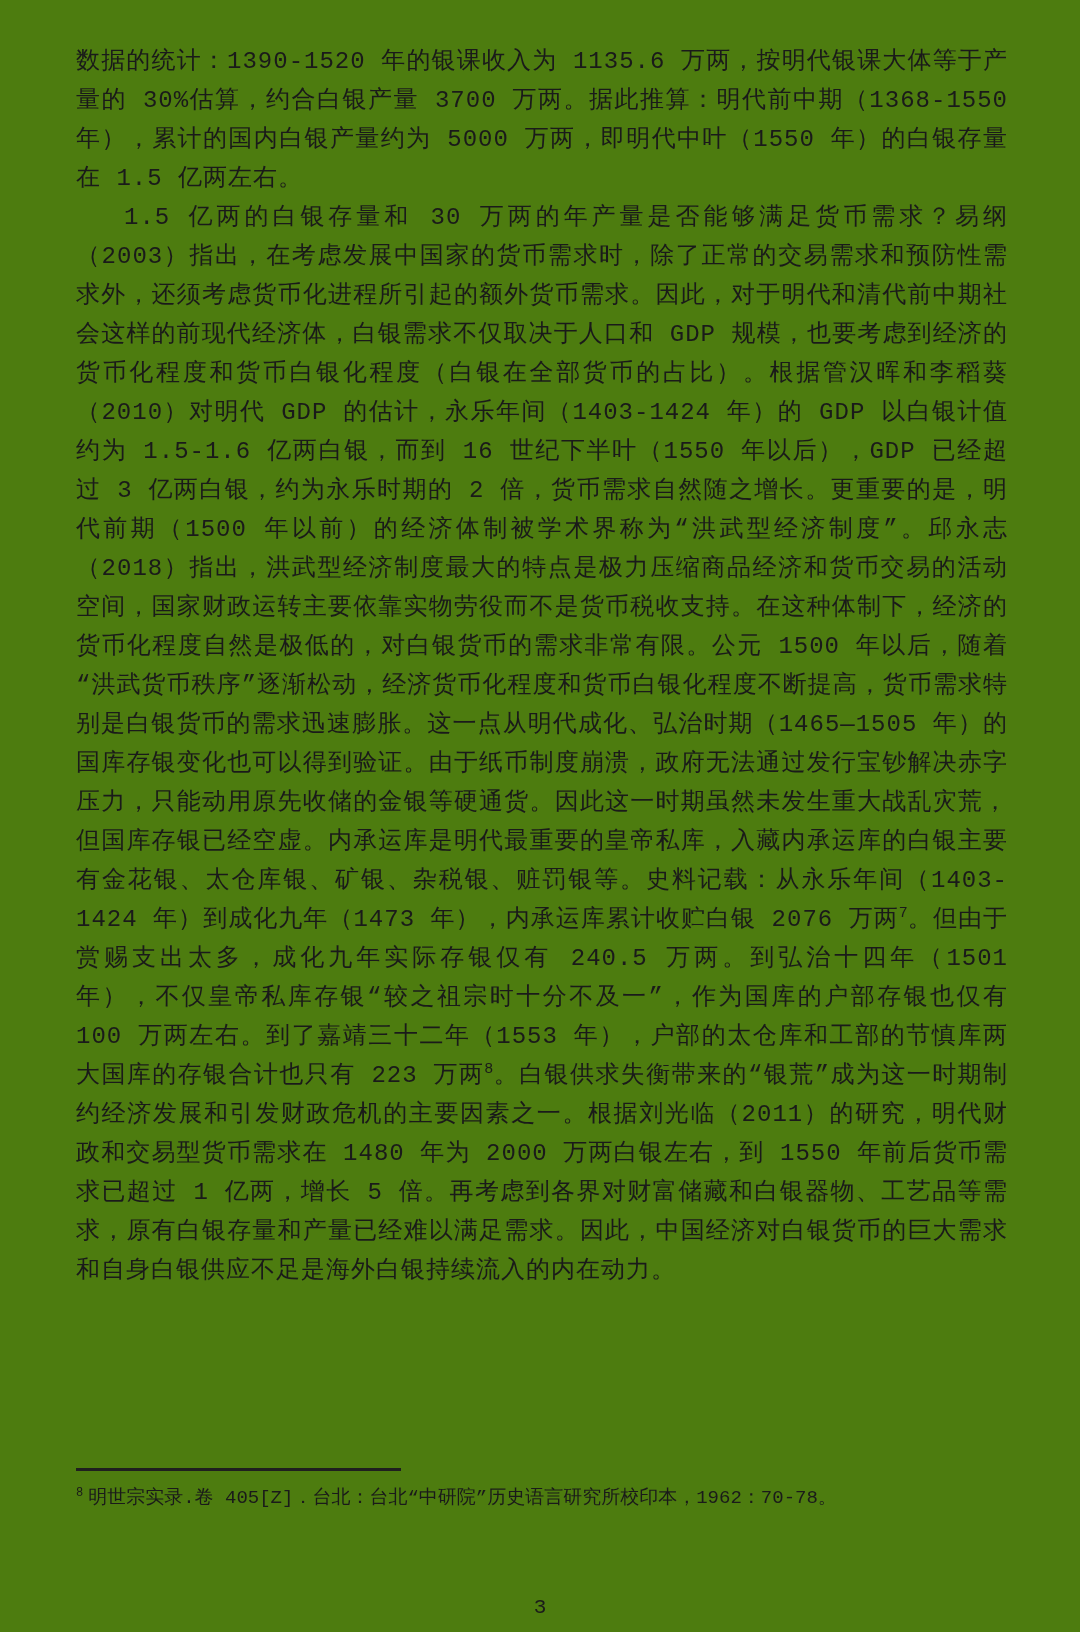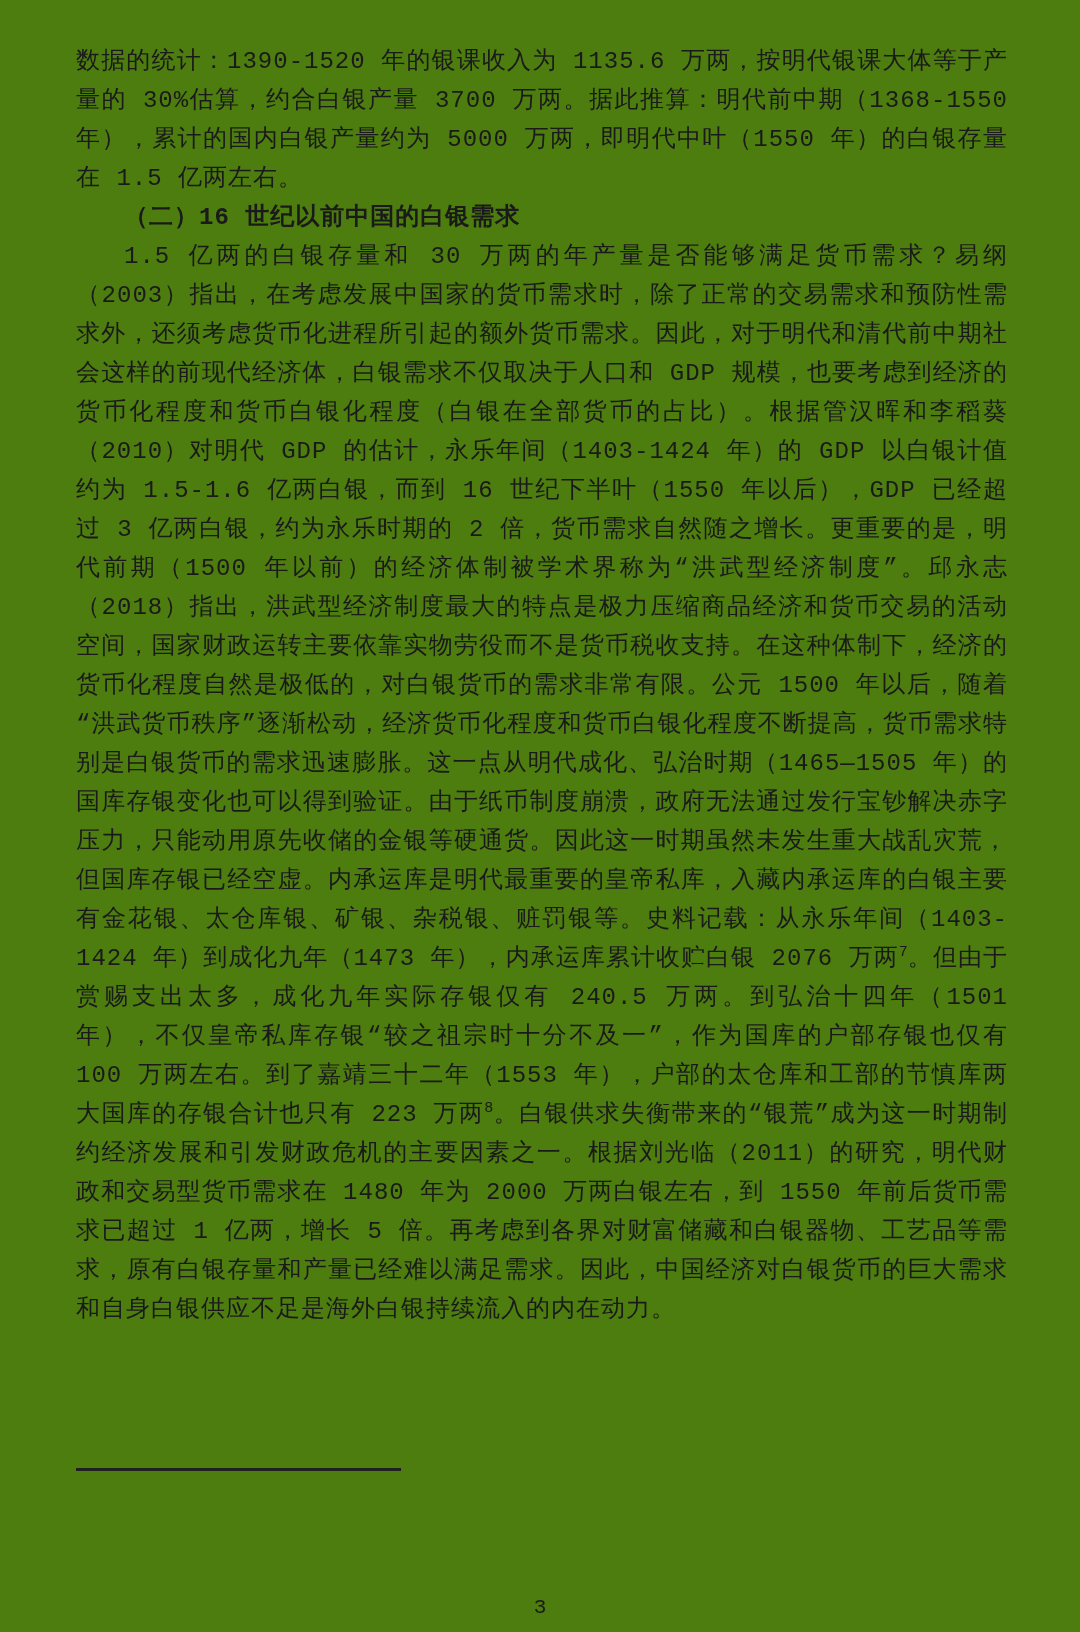--- a/index.html
+++ b/index.html
@@ -80,23 +80,25 @@
     color: #1a1a1a;
   }
 </style>
 </head>
 <body>
 
 <div class="page">
 
   <div class="text-body">
     <p class="body-para"><span>数据的统计：1390-1520 年的银课收入为 1135.6 万两，按明代银课大体等于产量的 30%估算，约合白银产量 3700 万两。据此推算：明代前中期（1368-1550 年），累计的国内白银产量约为 5000 万两，即明代中叶（1550 年）的白银存量在 1.5 亿两左右。</span></p>
-    <p class="body-para heading"><span>（二）16 世纪以前中国的白银需求</span></p>
     <p class="body-para indent"><span>1.5 亿两的白银存量和 30 万两的年产量是否能够满足货币需求？易纲（2003）指出，在考虑发展中国家的货币需求时，除了正常的交易需求和预防性需求外，还须考虑货币化进程所引起的额外货币需求。因此，对于明代和清代前中期社会这样的前现代经济体，白银需求不仅取决于人口和 GDP 规模，也要考虑到经济的货币化程度和货币白银化程度（白银在全部货币的占比）。根据管汉晖和李稻葵（2010）对明代 GDP 的估计，永乐年间（1403-1424 年）的 GDP 以白银计值约为 1.5-1.6 亿两白银，而到 16 世纪下半叶（1550 年以后），GDP 已经超过 3 亿两白银，约为永乐时期的 2 倍，货币需求自然随之增长。更重要的是，明代前期（1500 年以前）的经济体制被学术界称为“洪武型经济制度”。邱永志（2018）指出，洪武型经济制度最大的特点是极力压缩商品经济和货币交易的活动空间，国家财政运转主要依靠实物劳役而不是货币税收支持。在这种体制下，经济的货币化程度自然是极低的，对白银货币的需求非常有限。公元 1500 年以后，随着“洪武货币秩序”逐渐松动，经济货币化程度和货币白银化程度不断提高，货币需求特别是白银货币的需求迅速膨胀。这一点从明代成化、弘治时期（1465—1505 年）的国库存银变化也可以得到验证。由于纸币制度崩溃，政府无法通过发行宝钞解决赤字压力，只能动用原先收储的金银等硬通货。因此这一时期虽然未发生重大战乱灾荒，但国库存银已经空虚。内承运库是明代最重要的皇帝私库，入藏内承运库的白银主要有金花银、太仓库银、矿银、杂税银、赃罚银等。史料记载：从永乐年间（1403-1424 年）到成化九年（1473 年），内承运库累计收贮白银 2076 万两</span><sup>7</sup><span>。但由于赏赐支出太多，成化九年实际存银仅有 240.5 万两。到弘治十四年（1501 年），不仅皇帝私库存银“较之祖宗时十分不及一”，作为国库的户部存银也仅有 100 万两左右。到了嘉靖三十二年（1553 年），户部的太仓库和工部的节慎库两大国库的存银合计也只有 223 万两</span><sup>8</sup><span>。白银供求失衡带来的“银荒”成为这一时期制约经济发展和引发财政危机的主要因素之一。根据刘光临（2011）的研究，明代财政和交易型货币需求在 1480 年为 2000 万两白银左右，到 1550 年前后货币需求已超过 1 亿两，增长 5 倍。再考虑到各界对财富储藏和白银器物、工艺品等需求，原有白银存量和产量已经难以满足需求。因此，中国经济对白银货币的巨大需求和自身白银供应不足是海外白银持续流入的内在动力。</span></p>
   </div>
 
   <div class="footer-block">
     <div class="footnote-rule"></div>
+    <p class="footnote">
+      <sup>8</sup><span>明世宗实录.卷 405[Z]．台北：台北“中研院”历史语言研究所校印本，1962：70-78。</span>
+    </p>
   </div>
 
   <div class="page-number">3</div>
 
 </div>
 
 </body></html>

